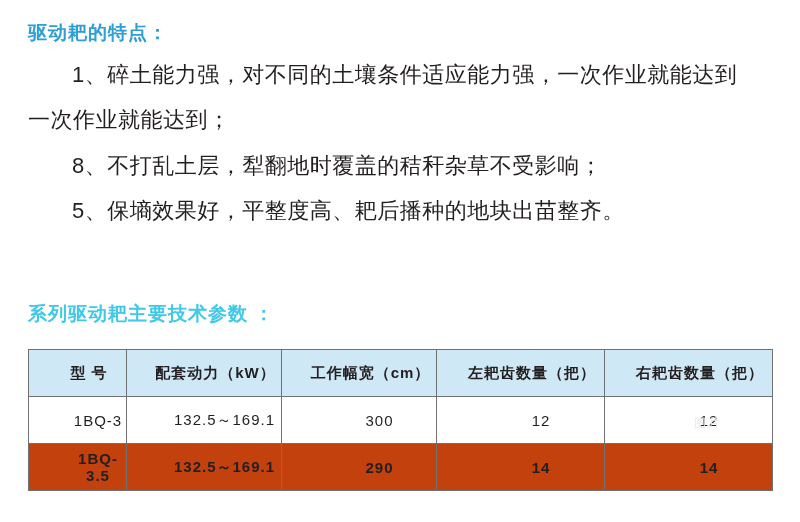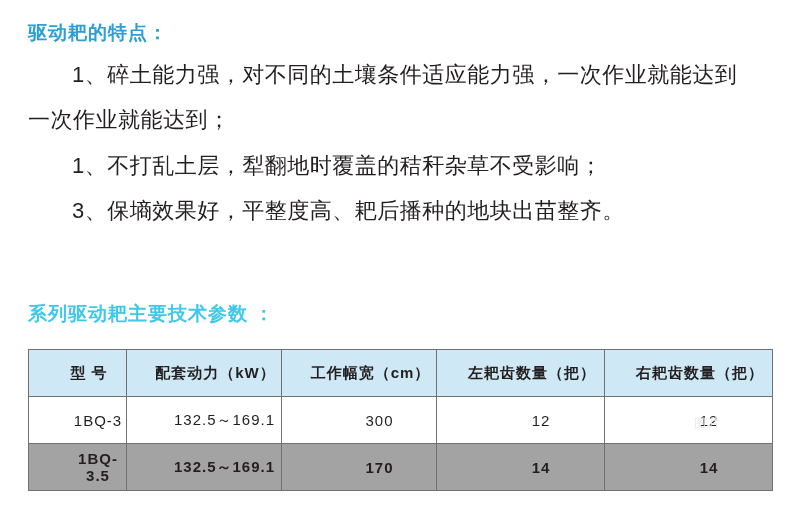--- a/index.html
+++ b/index.html
@@ -72,21 +72,21 @@
     font-weight: bold;
     padding-left: 24px;
   }
   table.spec tbody td {
     height: 44px;
     background: #ffffff;
     font-weight: normal;
     padding-left: 42px;
   }
   table.spec tbody tr.alt td {
-    background: #a3a3a3;
+    background: #c2410c;
     font-weight: bold;
   }
   .col-0 { width: 98px; }
   .col-1 { width: 155px; }
   .col-2 { width: 155px; }
   .col-3 { width: 168px; }
   .col-4 { width: 168px; }
 
   .wm {
     position: absolute;
@@ -103,22 +103,22 @@
 
 <div class="page">
 
   <h2 class="section-title">驱动耙的特点：</h2>
 
   <div class="feature-list">
     <p class="para">
       <span>1、碎土能力强，对不同的土壤条件适应能力强，一次作业就能达到</span>
       <span class="cont">一次作业就能达到；</span>
     </p>
-    <p class="para">1、不打乱土层，犁翻地时覆盖的秸秆杂草不受影响；</p>
-    <p class="para">3、保墒效果好，平整度高、耙后播种的地块出苗整齐。</p>
+    <p class="para">8、不打乱土层，犁翻地时覆盖的秸秆杂草不受影响；</p>
+    <p class="para">5、保墒效果好，平整度高、耙后播种的地块出苗整齐。</p>
   </div>
 
   <div class="spacer-a"></div>
 
   <h2 class="section-title cyan">系列驱动耙主要技术参数 ：</h2>
 
   <div class="spacer-b"></div>
 
   <table class="spec">
     <colgroup>
@@ -141,21 +141,21 @@
       <tr>
         <td>1BQ-3</td>
         <td>132.5～169.1</td>
         <td>300</td>
         <td>12</td>
         <td>12</td>
       </tr>
       <tr class="alt">
         <td>1BQ-3.5</td>
         <td>132.5～169.1</td>
-        <td>170</td>
+        <td>290</td>
         <td>14</td>
         <td>14</td>
       </tr>
     </tbody>
   </table>
 
   <div class="wm">图片</div>
 
 </div>
 

